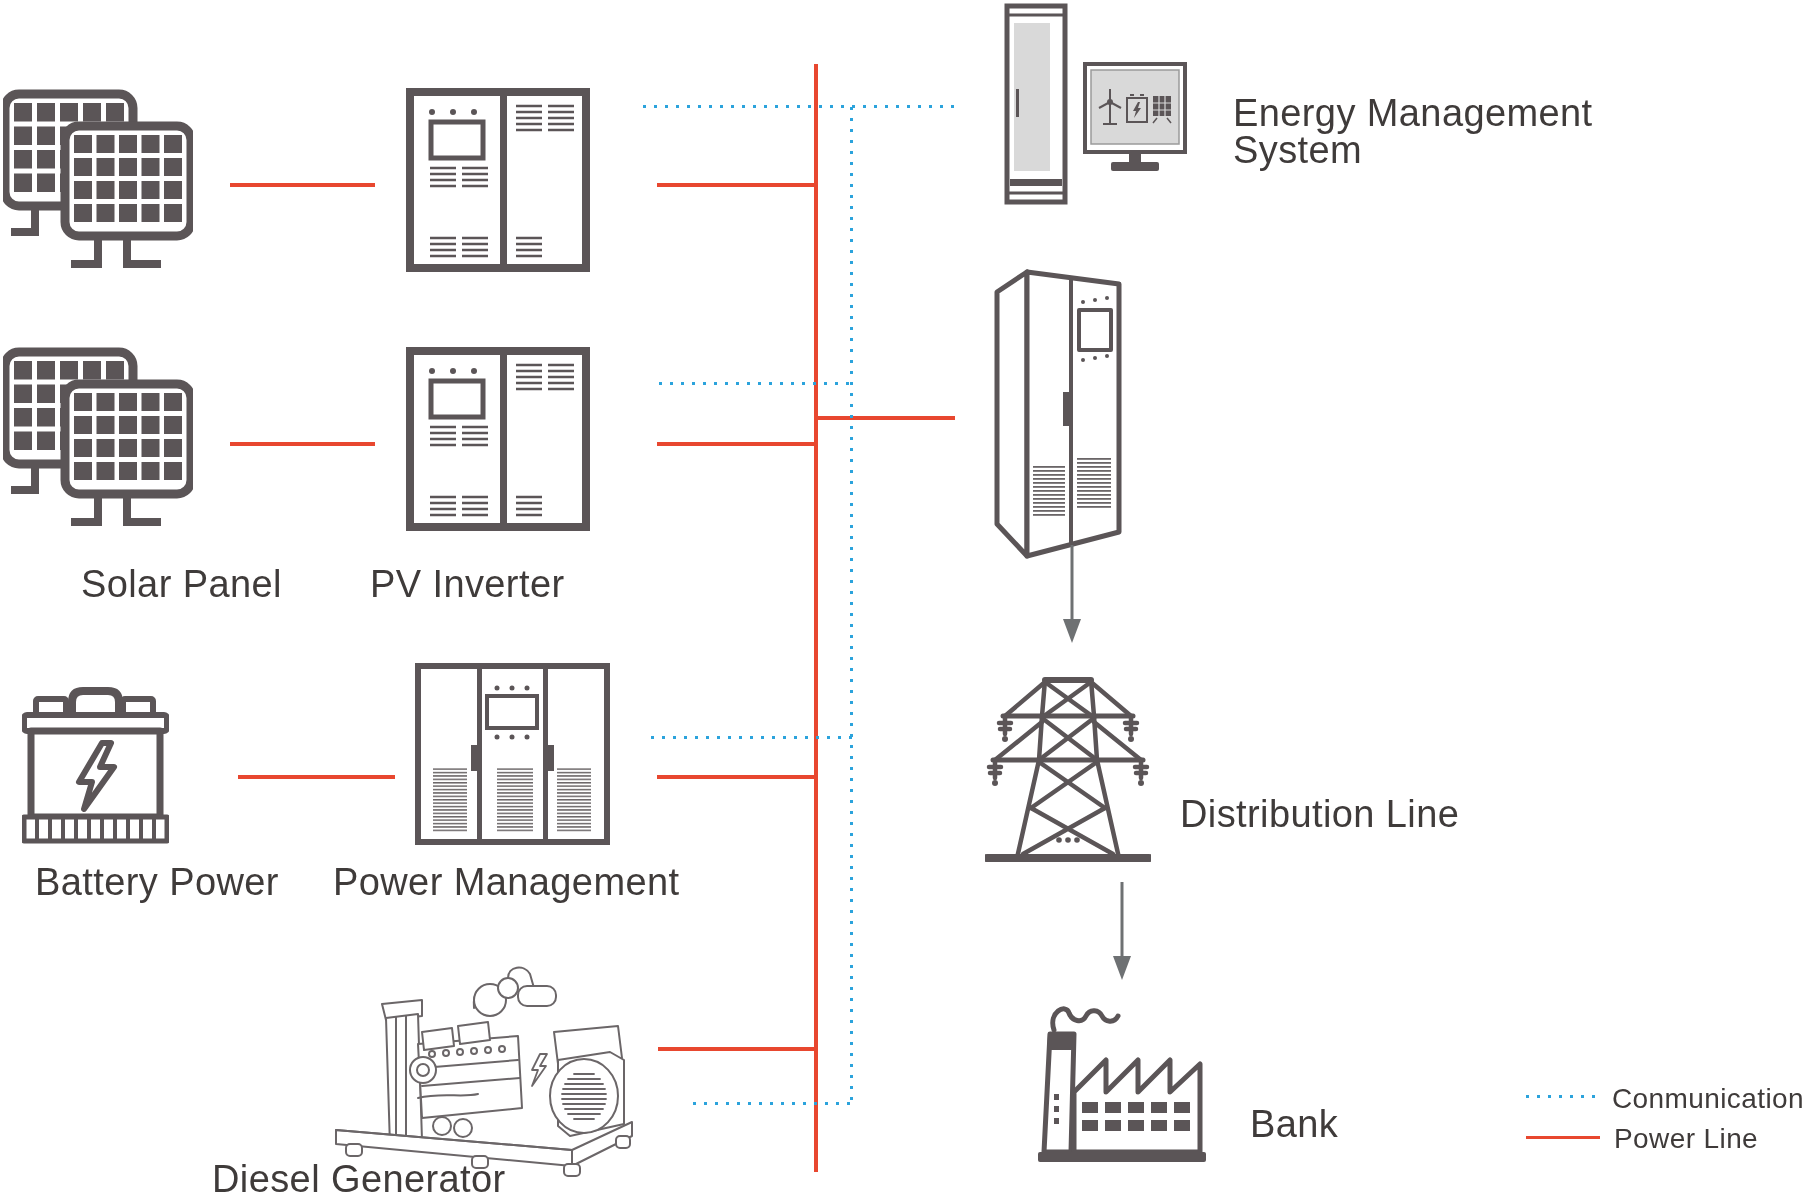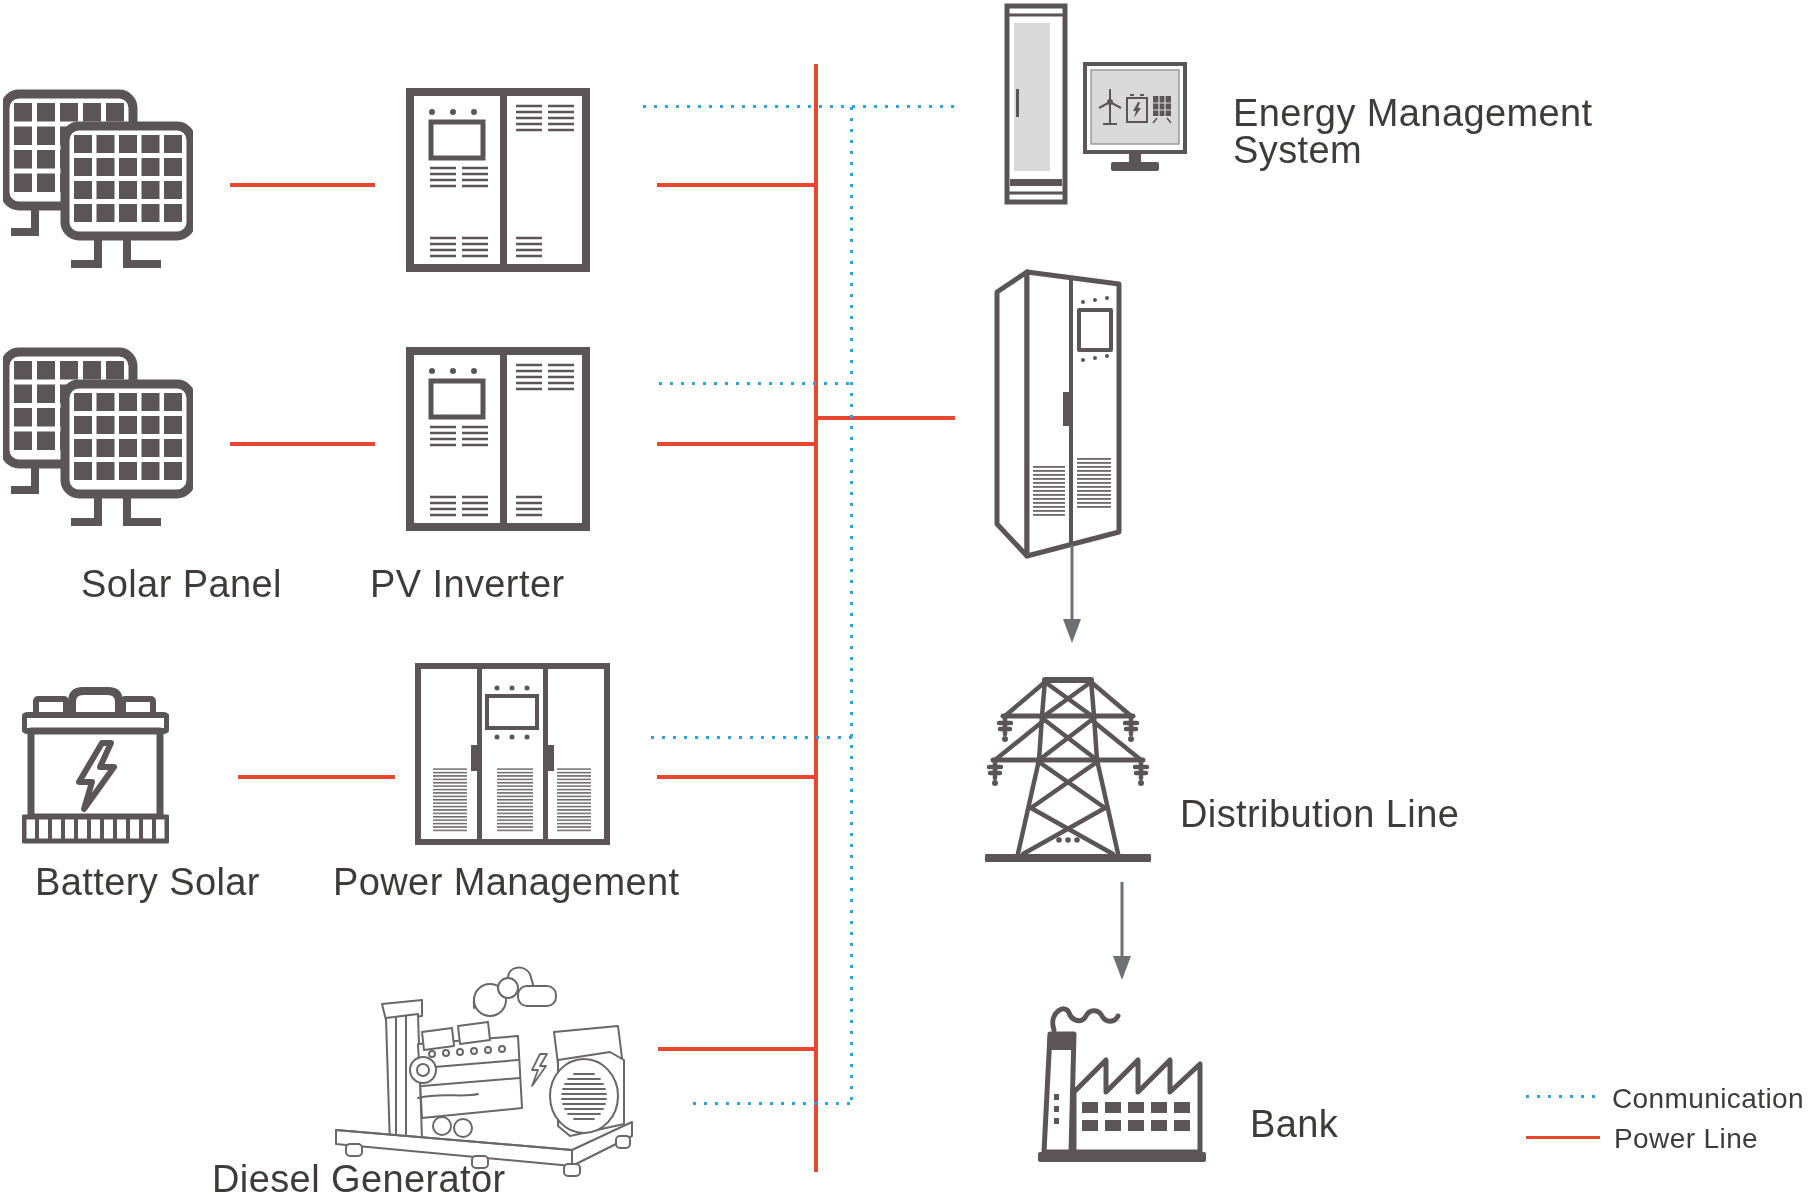--- a/index.html
+++ b/index.html
@@ -430,21 +430,21 @@
             <rect x="113" y="122" width="16" height="11"></rect>
             <rect x="136" y="122" width="16" height="11"></rect>
         </g>
         <rect x="0" y="154" width="168" height="10" rx="2" fill="#5B5557" stroke="none"></rect>
       </g>
     </svg>
   </div>
 
   <div class="lbl" style="left:40px;top:566px;margin-left:41px;">Solar Panel</div>
   <div class="lbl" style="left:370px;top:566px;">PV Inverter</div>
-  <div class="lbl" style="left:35px;top:864px;">Battery Solar</div>
+  <div class="lbl" style="left:35px;top:864px;">Battery Power</div>
   <div class="lbl" style="left:333px;top:864px;">Power Management</div>
   <div class="lbl" style="left:212px;top:1161px;">Diesel Generator</div>
   <div class="lbl" style="left:1233px;top:95px;">
     <div>Energy Management</div>
     <div>System</div>
   </div>
   <div class="lbl" style="left:1150px;top:796px;margin-left:30px;">Distribution Line</div>
   <div class="lbl" style="left:1250px;top:1106px;">Bank</div>
 
   <div class="abs" style="left:1526px;top:1080px;width:286px;height:80px;">

